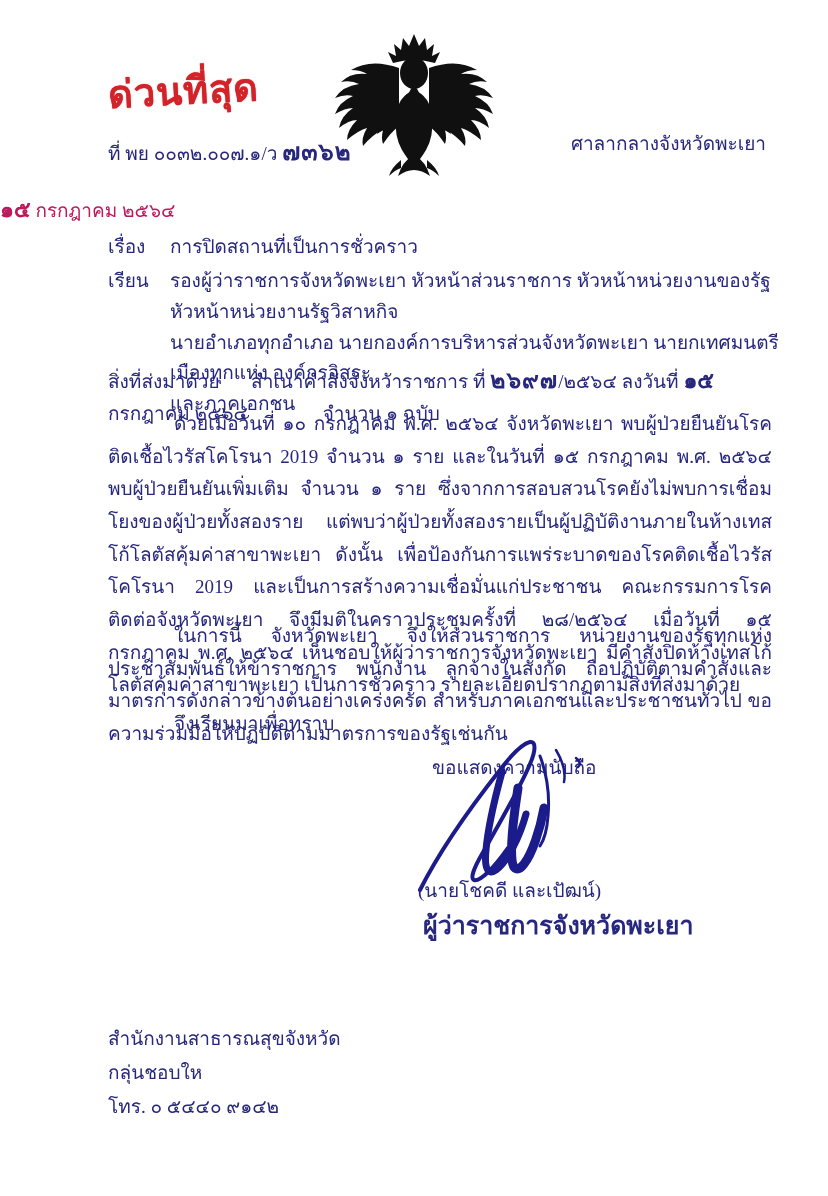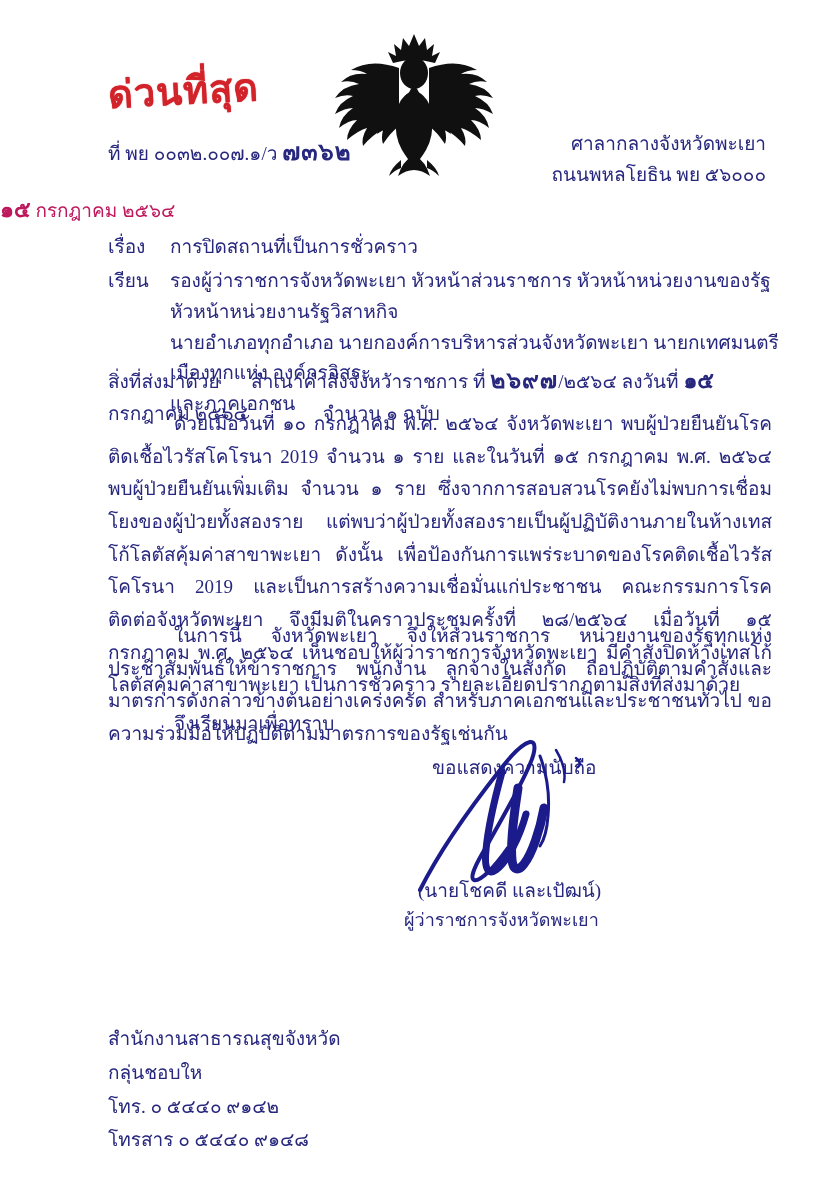--- a/index.html
+++ b/index.html
@@ -149,24 +149,25 @@
   }
   .sig-name {
     position: absolute;
     left: 418px;
     top: 875px;
     font-size: 19px;
     color: #27277e;
   }
   .sig-title {
     position: absolute;
-    left: 404px;
+    left: 423px;
     top: 905px;
-    font-size: 18px;
-    color: #27277e;
+    font-size: 25px;
+    color: #27277e;
+    font-weight: bold;
   }
 
   
   .footer {
     position: absolute;
     left: 108px;
     top: 1022px;
     font-size: 19px;
     line-height: 1.78;
     color: #27277e;
@@ -205,21 +206,20 @@
     </svg>
   </div>
 
   <div class="doc-number">
     <span>ที่ พย ๐๐๓๒.๐๐๗.๑/ว</span>
     <span class="handwritten">๗๓๖๒</span>
   </div>
 
   <div class="addr-block">
     <div>ศาลากลางจังหวัดพะเยา</div>
-    <div>ถนนพหลโยธิน พย ๕๖๐๐๐</div>
   </div>
 
   <div class="date-line">
     <span class="daynum">๑๕</span>
     <span>กรกฎาคม ๒๕๖๔</span>
   </div>
 
   <div class="field field-subject">
     <span class="label">เรื่อง</span><span>การปิดสถานที่เป็นการชั่วคราว</span>
   </div>
@@ -264,16 +264,15 @@
     </svg>
   </div>
 
   <div class="sig-name">(นายโชคดี และเปัฒน์)</div>
   <div class="sig-title">ผู้ว่าราชการจังหวัดพะเยา</div>
 
   <div class="footer">
     <div>สำนักงานสาธารณสุขจังหวัด</div>
     <div>กลุ่นชอบให</div>
     <div>โทร. ๐ ๕๔๔๐ ๙๑๔๒</div>
-    <div>โทรสาร ๐ ๕๔๔๐ ๙๑๔๘</div>
   </div>
 
 </div>
 
 </body></html>

